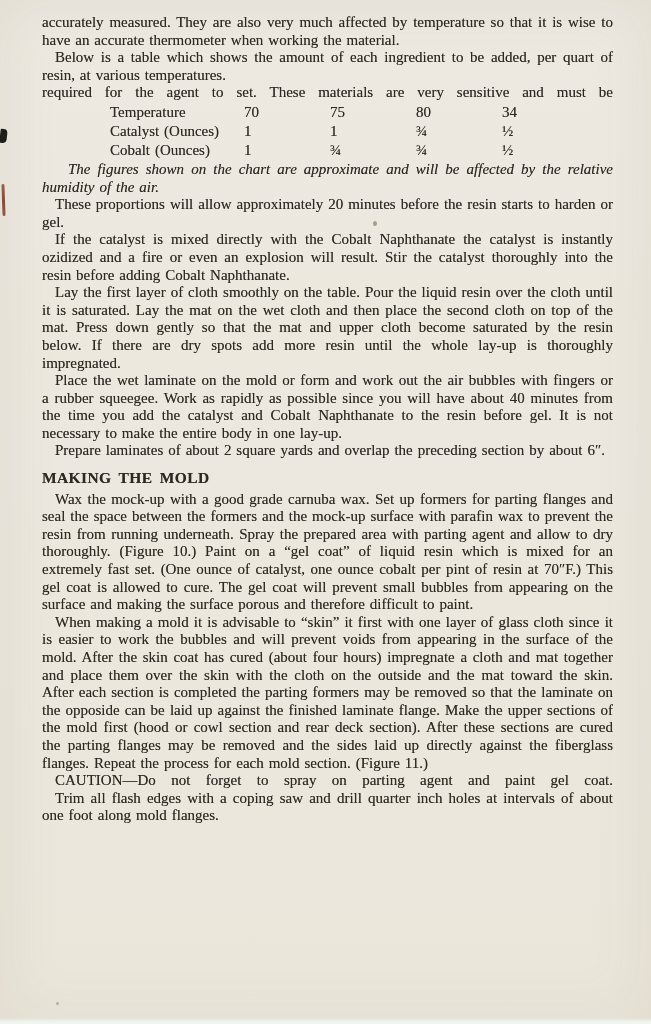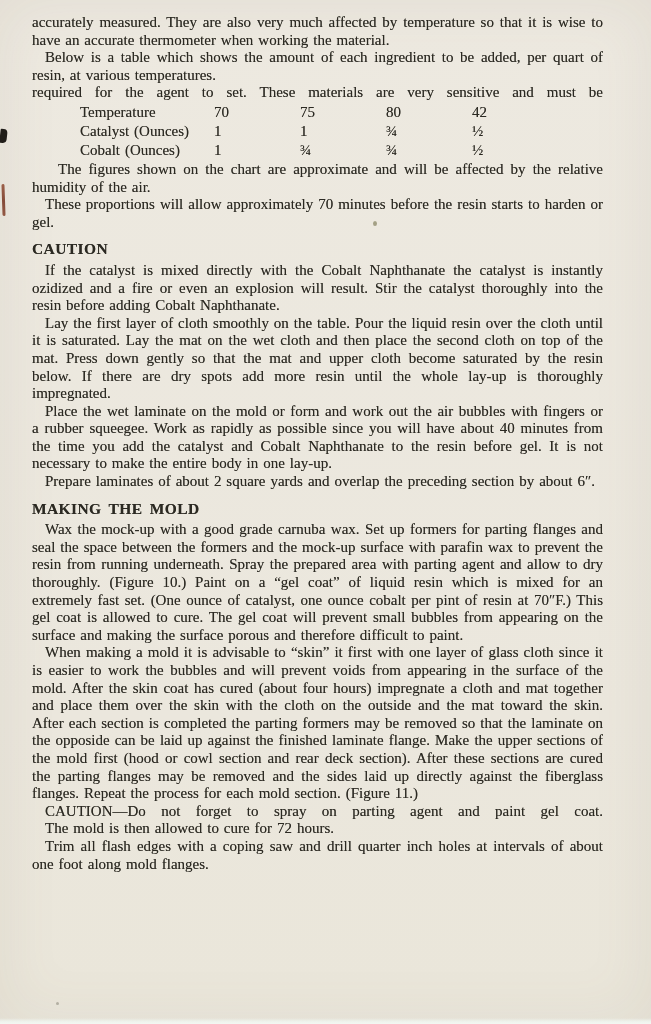--- a/index.html
+++ b/index.html
@@ -15,48 +15,48 @@
     width: 651px;
     height: 1024px;
     background: linear-gradient(180deg, #ede9e0 0%, #ebe7dd 70%, #eae6da 97%, #ebe8dd 100%);
     box-shadow: inset 0 0 60px rgba(125, 112, 88, 0.10);
     font-family: "Liberation Serif", "DejaVu Serif", serif;
     color: #2b2922;
   }
   .text-block {
     position: absolute;
     top: 14px;
-    left: 32px;
+    left: 42px;
     width: 571px;
     font-size: 15px;
     line-height: 17.6px;
     text-align: justify;
     word-spacing: 1.2px;
     text-shadow: 0 0 0.35px rgba(43, 41, 34, 0.55);
   }
   p.body-p {
     margin: 0;
     padding: 0;
   }
   .indent { text-indent: 13px; }
-  .indent-lg { text-indent: 26px; }
+  .indent-lg { text-indent: 26px; font-style: italic; }
   .italic { }
   .force-justify { text-align-last: justify; }
   .gap-before { margin-top: 7px; }
   h2.section-heading {
     font-size: 15.5px;
     font-weight: bold;
     margin: 9px 0 4px 0;
     letter-spacing: 0.4px;
     word-spacing: 3px;
     text-align: left;
     text-shadow: 0 0 0.4px rgba(43, 41, 34, 0.6);
   }
   .ingredients-table {
-    margin: 1px 0 1px 48px;
+    margin: 1px 0 1px 68px;
     line-height: 19px;
   }
   .t-row {
     display: grid;
     grid-template-columns: 134px 86px 86px 86px 86px;
   }
   .t-label { text-align: left; }
   .t-val { text-align: left; }
   
   .artifact { position: absolute; }
@@ -112,63 +112,61 @@
     <p class="body-p indent">Below is a table which shows the amount of each ingredient to be added, per quart of resin, at various temperatures.</p>
 
     <p class="body-p force-justify">required for the agent to set. These materials are very sensitive and must be</p>
 
     <div class="ingredients-table">
       <div class="t-row">
         <span class="t-label">Temperature</span>
         <span class="t-val">70</span>
         <span class="t-val">75</span>
         <span class="t-val">80</span>
-        <span class="t-val">42</span>
+        <span class="t-val">34</span>
       </div>
       <div class="t-row">
         <span class="t-label">Catalyst (Ounces)</span>
         <span class="t-val">1</span>
         <span class="t-val">1</span>
         <span class="t-val">¾</span>
         <span class="t-val">½</span>
       </div>
       <div class="t-row">
         <span class="t-label">Cobalt (Ounces)</span>
         <span class="t-val">1</span>
         <span class="t-val">¾</span>
         <span class="t-val">¾</span>
         <span class="t-val">½</span>
       </div>
     </div>
 
 
     <p class="body-p indent-lg">The figures shown on the chart are approximate and will be affected by the relative humidity of the air.</p>
 
-    <p class="body-p indent">These proportions will allow approximately 70 minutes before the resin starts to harden or gel.</p>
+    <p class="body-p indent">These proportions will allow approximately 20 minutes before the resin starts to harden or gel.</p>
 
-    <h2 class="section-heading">CAUTION</h2>
 
     <p class="body-p indent">
       <span>If the catalyst is mixed directly with the Cobalt Naphthanate the catalyst is instantly ozidized and a fire or even an explosion will result. Stir the catalyst </span><span class="italic">thoroughly</span><span> into the resin before adding Cobalt Naphthanate.</span>
     </p>
 
     <p class="body-p indent">Lay the first layer of cloth smoothly on the table. Pour the liquid resin over the cloth until it is saturated. Lay the mat on the wet cloth and then place the second cloth on top of the mat. Press down gently so that the mat and upper cloth become saturated by the resin below. If there are dry spots add more resin until the whole lay-up is thoroughly impregnated.</p>
 
     <p class="body-p indent">Place the wet laminate on the mold or form and work out the air bubbles with fingers or a rubber squeegee. Work as rapidly as possible since you will have about 40 minutes from the time you add the catalyst and Cobalt Naphthanate to the resin before gel. It is not necessary to make the entire body in one lay-up.</p>
 
     <p class="body-p indent">Prepare laminates of about 2 square yards and overlap the preceding section by about 6″.</p>
 
     <h2 class="section-heading">MAKING THE MOLD</h2>
 
     <p class="body-p indent">Wax the mock-up with a good grade carnuba wax. Set up formers for parting flanges and seal the space between the formers and the mock-up surface with parafin wax to prevent the resin from running underneath. Spray the prepared area with parting agent and allow to dry thoroughly. (Figure 10.) Paint on a “gel coat” of liquid resin which is mixed for an extremely fast set. (One ounce of catalyst, one ounce cobalt per pint of resin at 70″F.) This gel coat is allowed to cure. The gel coat will prevent small bubbles from appearing on the surface and making the surface porous and therefore difficult to paint.</p>
 
     <p class="body-p indent">When making a mold it is advisable to “skin” it first with one layer of glass cloth since it is easier to work the bubbles and will prevent voids from appearing in the surface of the mold. After the skin coat has cured (about four hours) impregnate a cloth and mat together and place them over the skin with the cloth on the outside and the mat toward the skin. After each section is completed the parting formers may be removed so that the laminate on the opposide can be laid up against the finished laminate flange. Make the upper sections of the mold first (hood or cowl section and rear deck section). After these sections are cured the parting flanges may be removed and the sides laid up directly against the fiberglass flanges. Repeat the process for each mold section. (Figure 11.)</p>
 
     <p class="body-p indent gap-before force-justify">CAUTION—Do not forget to spray on parting agent and paint gel coat.</p>
 
-    <p class="body-p indent">The mold is then allowed to cure for 72 hours.</p>
 
     <p class="body-p indent">Trim all flash edges with a coping saw and drill quarter inch holes at intervals of about one foot along mold flanges.</p>
 
   </div>
 
   <div class="bottom-edge"></div>
 </div>
 
 </body></html>

